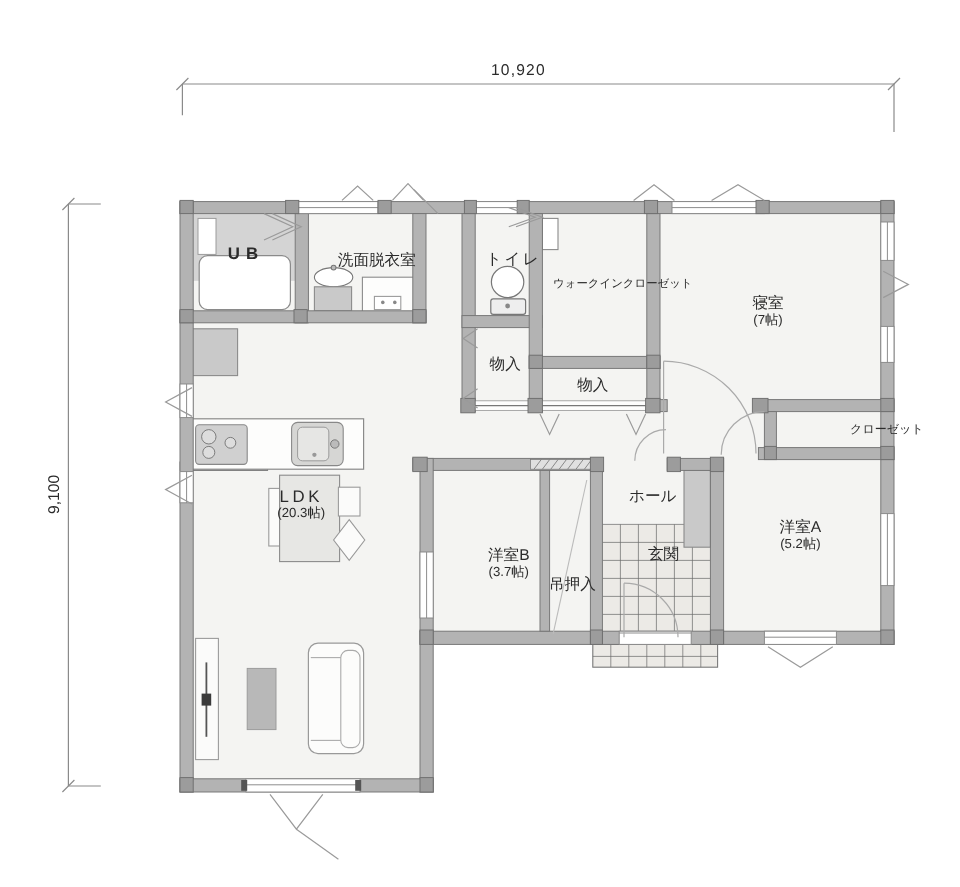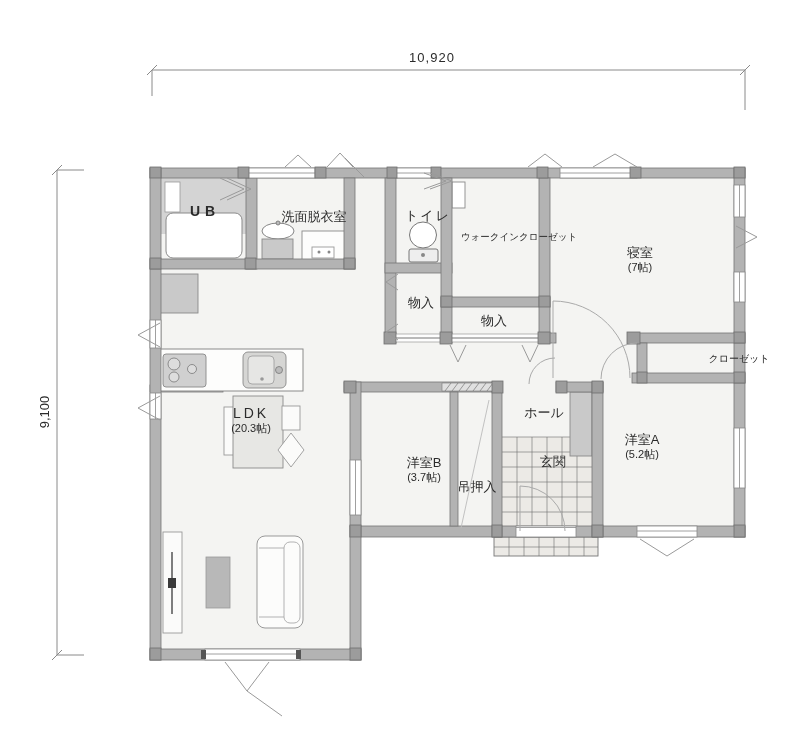--- a/index.html
+++ b/index.html
@@ -290,20 +290,20 @@
     <span class="ls3">LDK</span>
       <span class="sz">(20.3帖)</span>
   </div>
   <div class="lbl s13" style="left:544px;top:413px">ホール</div>
   <div class="lbl s13" style="left:553px;top:462px">玄関</div>
   <div class="lbl s12" style="left:477px;top:487px">吊押入</div>
   <div class="lbl s13 two" style="left:424px;top:469px">
     <span>洋室B</span>
       <span class="sz">(3.7帖)</span>
   </div>
-  <div class="lbl s13 two" style="left:642px;top:446px">
+  <div class="lbl s13 two" style="left:667px;top:446px">
     <span>洋室A</span>
       <span class="sz">(5.2帖)</span>
   </div>
 
   <div class="lbl s13 ls1" style="left:420px;top:58px">10,920</div>
   <div class="lbl s13 rot" style="left:45px;top:412px">9,100</div>
 </div>
 
 </body></html>

